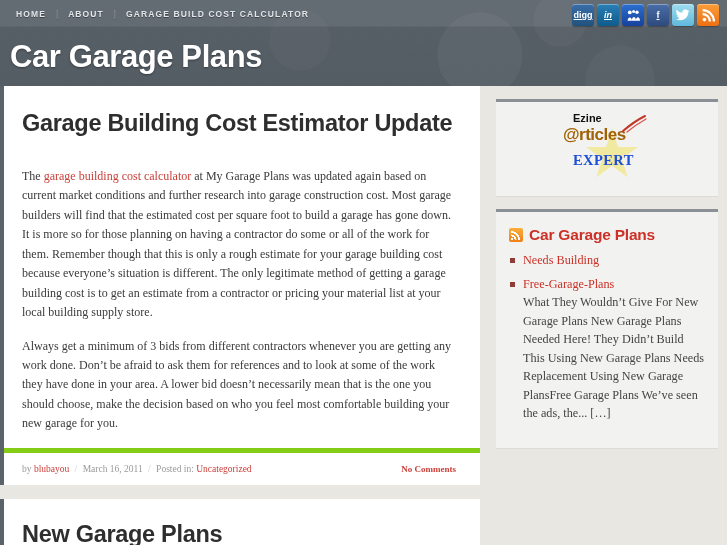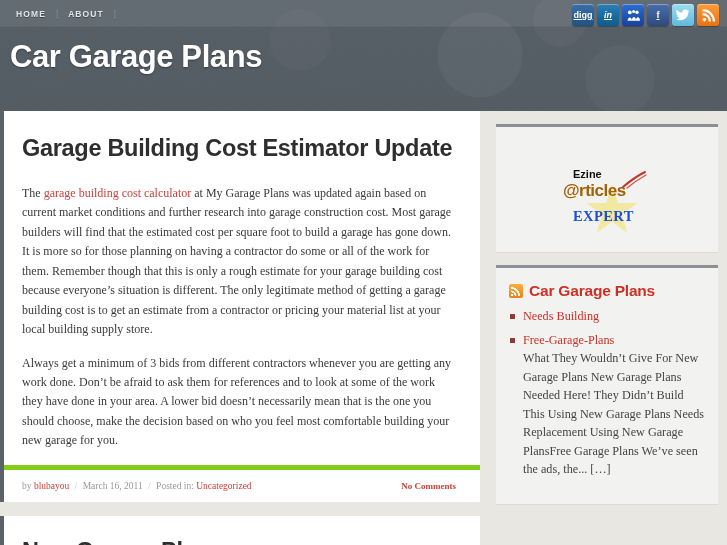--- a/index.html
+++ b/index.html
@@ -13,21 +13,21 @@
   body {
     background: #e9e7e1;
     font-family: "Liberation Sans", sans-serif;
     font-size: 12px;
     color: #333;
   }
 
   
   .site-header {
     position: relative;
-    height: 111px;
+    height: 86px;
     background: #5a626a;
     background-image:
       radial-gradient(circle at 480px 55px, rgba(255,255,255,0.045) 0 42px, rgba(0,0,0,0) 43px),
       radial-gradient(circle at 560px 20px, rgba(255,255,255,0.035) 0 26px, rgba(0,0,0,0) 27px),
       radial-gradient(circle at 620px 80px, rgba(255,255,255,0.03) 0 34px, rgba(0,0,0,0) 35px),
       radial-gradient(circle at 300px 40px, rgba(255,255,255,0.022) 0 30px, rgba(0,0,0,0) 31px),
       linear-gradient(to bottom, #636b73 0%, #636b73 26px, #565e66 27px, #545c64 100%);
     overflow: hidden;
   }
   .header-texture {
@@ -133,21 +133,21 @@
     position: relative;
   }
   .post-first { margin-top: 0; padding-top: 22px; }
 
   .post-title {
     font-size: 23.5px;
     font-weight: bold;
     color: #2e2e2e;
     line-height: 1.32;
     letter-spacing: -0.3px;
-    margin-bottom: 20px;
+    margin-bottom: 28px;
   }
 
   .post-body p {
     font-family: "Liberation Serif", serif;
     font-size: 12px;
     line-height: 1.62;
     color: #3a3a3a;
     text-align: left;
     margin-bottom: 14px;
   }
@@ -185,21 +185,20 @@
     align-items: center;
     justify-content: center;
     padding: 10px;
   }
 
   
   .ezine {
     position: relative;
     width: 96px;
     height: 74px;
-    margin-top: 31px;
   }
   .ezine .star {
     position: absolute;
     left: 26px;
     top: 16px;
     width: 54px;
     height: 54px;
     background: #f2e9a0;
     clip-path: polygon(50% 0%, 61% 35%, 98% 35%, 68% 57%, 79% 91%, 50% 70%, 21% 91%, 32% 57%, 2% 35%, 39% 35%);
   }
@@ -298,20 +297,21 @@
 <body>
 
 <div class="site-header">
   <div class="header-texture"></div>
 
   <nav class="topnav">
     <a href="#">HOME</a>
     <span class="sep">|</span>
     <a href="#">ABOUT</a>
     <span class="sep">|</span>
+    <a href="#">GARAGE BUILD COST CALCULATOR</a>
   </nav>
 
   <div class="social">
     <a href="#" class="ico ico-digg">digg</a>
     <a href="#" class="ico ico-linkedin">in</a>
     <a href="#" class="ico ico-myspace">
       <svg width="13" height="13" viewBox="0 0 13 13">
         <circle cx="2.8" cy="3.4" r="1.9" fill="#fff"></circle>
         <circle cx="6.6" cy="2.6" r="1.5" fill="#fff"></circle>
         <circle cx="10" cy="3.2" r="1.7" fill="#fff"></circle>

